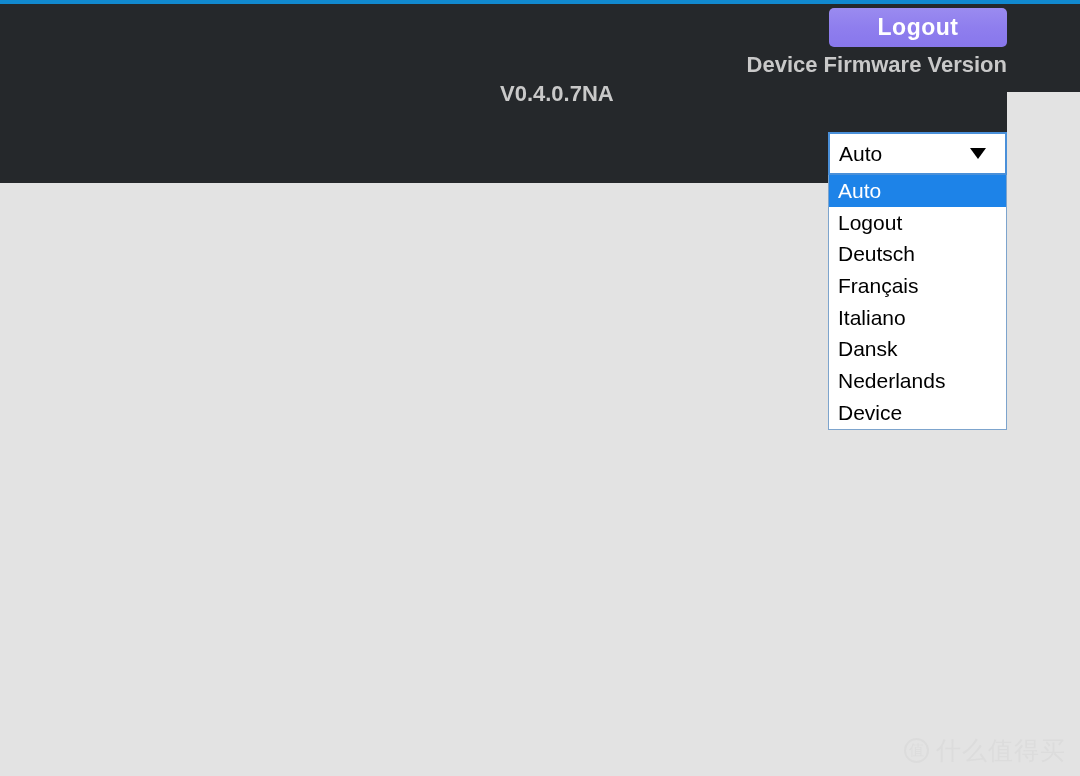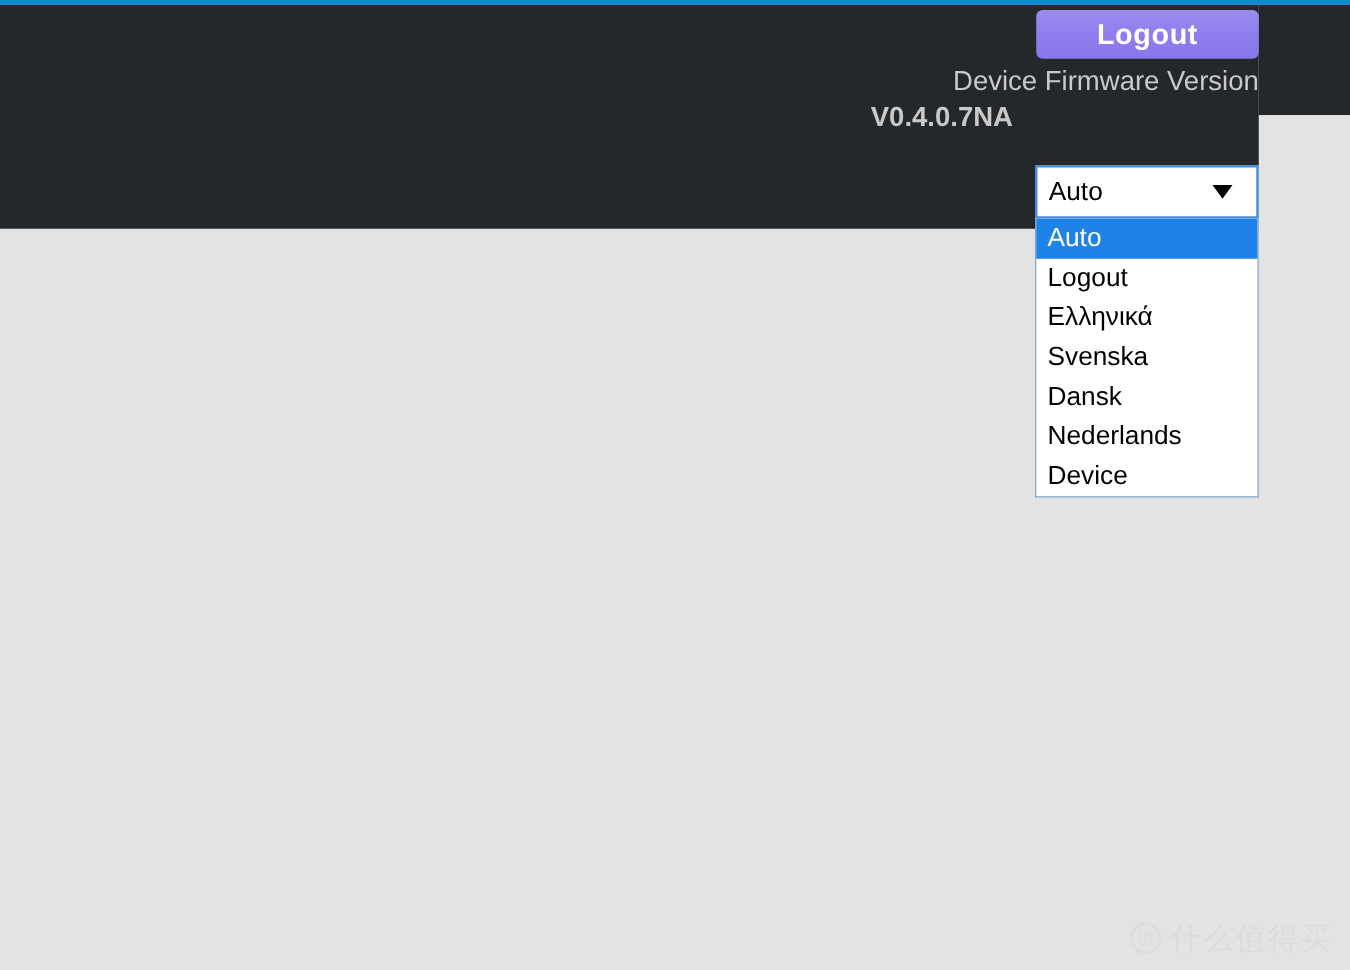--- a/index.html
+++ b/index.html
@@ -76,30 +76,30 @@
 
   
   .fw-label {
     position: absolute;
     top: 50px;
     left: 500px;
     width: 507px;
     text-align: right;
     color: #c9c9c9;
     font-size: 22px;
-    font-weight: normal;
+    font-weight: bold;
     line-height: 29px;
     white-space: nowrap;
   }
   .fw-value {
     position: absolute;
     top: 79px;
     left: 500px;
     width: 507px;
-    text-align: center;
+    text-align: left;
     color: #c9c9c9;
     font-size: 22px;
     font-weight: bold;
     line-height: 29px;
     white-space: nowrap;
   }
 
   
   .lang-select-box {
     position: absolute;
@@ -207,22 +207,23 @@
   <div class="fw-value">V0.4.0.7NA</div>
 
   <div class="lang-select-box">
     <span class="lang-select-value">Auto</span>
     <span class="lang-select-arrow"></span>
   </div>
 
   <ul class="lang-options" id="lang-options">
       <li class="lang-option is-selected">Auto</li>
       <li class="lang-option">Logout</li>
-      <li class="lang-option">Ελληνικά</li>
-      <li class="lang-option">Svenska</li>
+      <li class="lang-option">Deutsch</li>
+      <li class="lang-option">Français</li>
+      <li class="lang-option">Italiano</li>
       <li class="lang-option">Dansk</li>
       <li class="lang-option">Nederlands</li>
       <li class="lang-option">Device</li>
     </ul>
 
   <div class="watermark">
     <span class="wm-badge">值</span>
     <span class="wm-text">什么值得买</span>
   </div>
 

